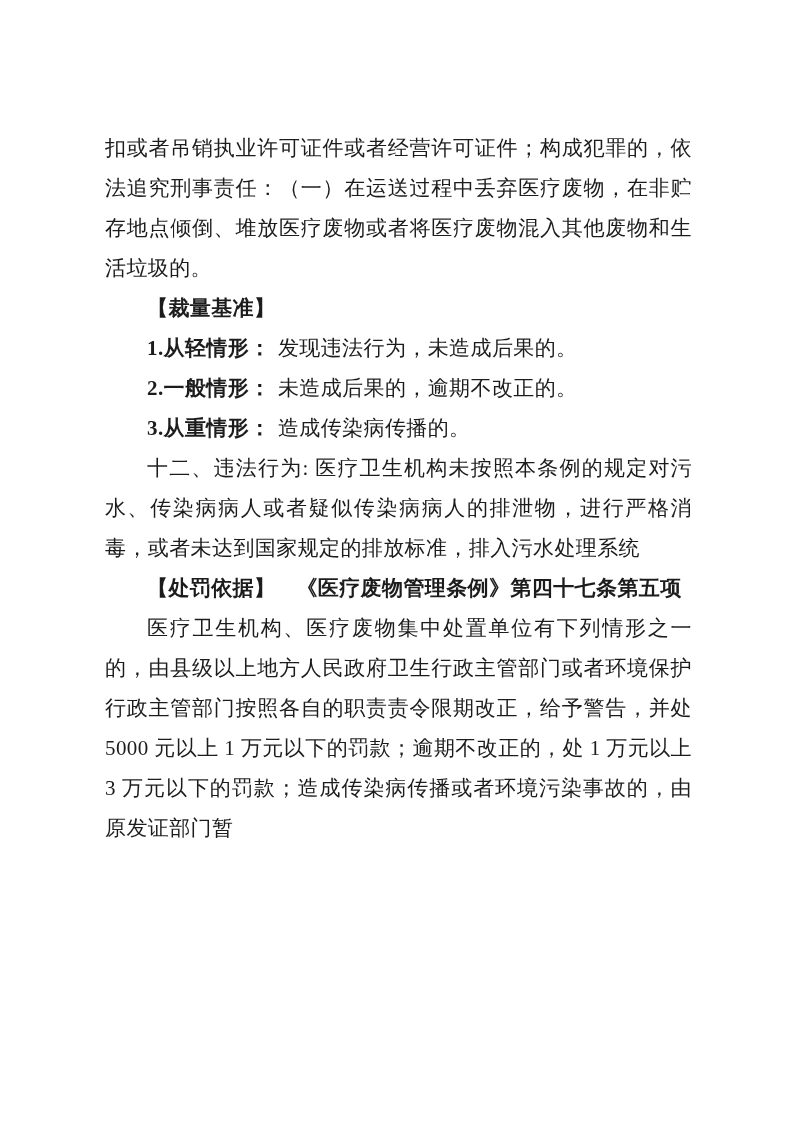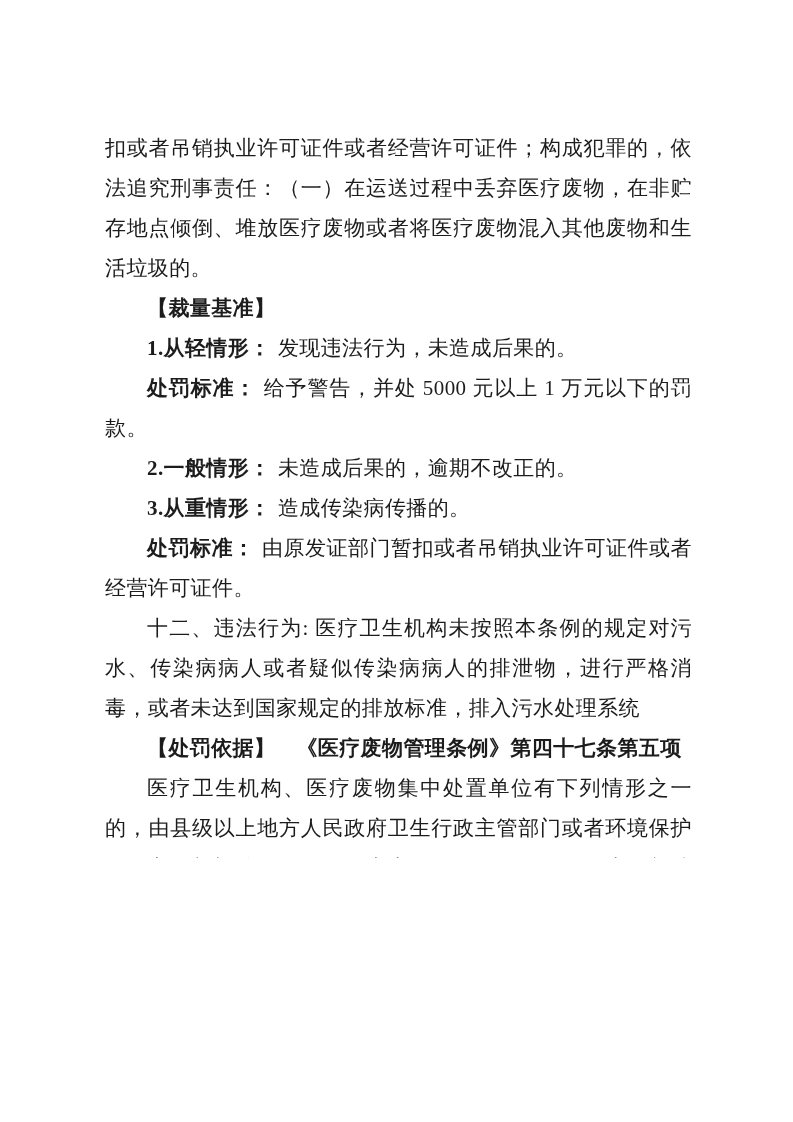--- a/index.html
+++ b/index.html
@@ -50,31 +50,29 @@
 
 <div class="page">
   <div class="content">
 
     <p class="para">扣或者吊销执业许可证件或者经营许可证件；构成犯罪的，依法追究刑事责任：（一）在运送过程中丢弃医疗废物，在非贮存地点倾倒、堆放医疗废物或者将医疗废物混入其他废物和生活垃圾的。</p>
 
     <p class="para indent bold">【裁量基准】</p>
 
     <p class="para indent"><span class="label">1.从轻情形：</span><span>发现违法行为，未造成后果的。</span></p>
 
-    <p class="para indent"><span class="label">处罚标准：</span><span>给予警告，并处 5000 元以上 1 万元以下的罚款。</span></p>
 
     <p class="para indent"><span class="label">2.一般情形：</span><span>未造成后果的，逾期不改正的。</span></p>
 
 
     <p class="para indent"><span class="label">3.从重情形：</span><span>造成传染病传播的。</span></p>
 
-    <p class="para indent"><span class="label">处罚标准：</span><span>由原发证部门暂扣或者吊销执业许可证件或者经营许可证件。</span></p>
 
     <p class="para indent">十二、违法行为: 医疗卫生机构未按照本条例的规定对污水、传染病病人或者疑似传染病病人的排泄物，进行严格消毒，或者未达到国家规定的排放标准，排入污水处理系统</p>
 
     <p class="para indent bold"><span>【处罚依据】</span><span class="ref-gap">《医疗废物管理条例》第四十七条第五项</span></p>
 
-    <p class="para indent">医疗卫生机构、医疗废物集中处置单位有下列情形之一的，由县级以上地方人民政府卫生行政主管部门或者环境保护行政主管部门按照各自的职责责令限期改正，给予警告，并处 4000 元以上 1 万元以下的罚款；逾期不改正的，处 1 万元以上 3 万元以下的罚款；造成传染病传播或者环境污染事故的，由原发证部门暂</p>
+    <p class="para indent">医疗卫生机构、医疗废物集中处置单位有下列情形之一的，由县级以上地方人民政府卫生行政主管部门或者环境保护行政主管部门按照各自的职责责令限期改正，给予警告，并处 5000 元以上 1 万元以下的罚款；逾期不改正的，处 1 万元以上 3 万元以下的罚款；造成传染病传播或者环境污染事故的，由原发证部门暂</p>
 
   </div>
 
   <div class="footer">149</div>
 </div>
 
 </body></html>

